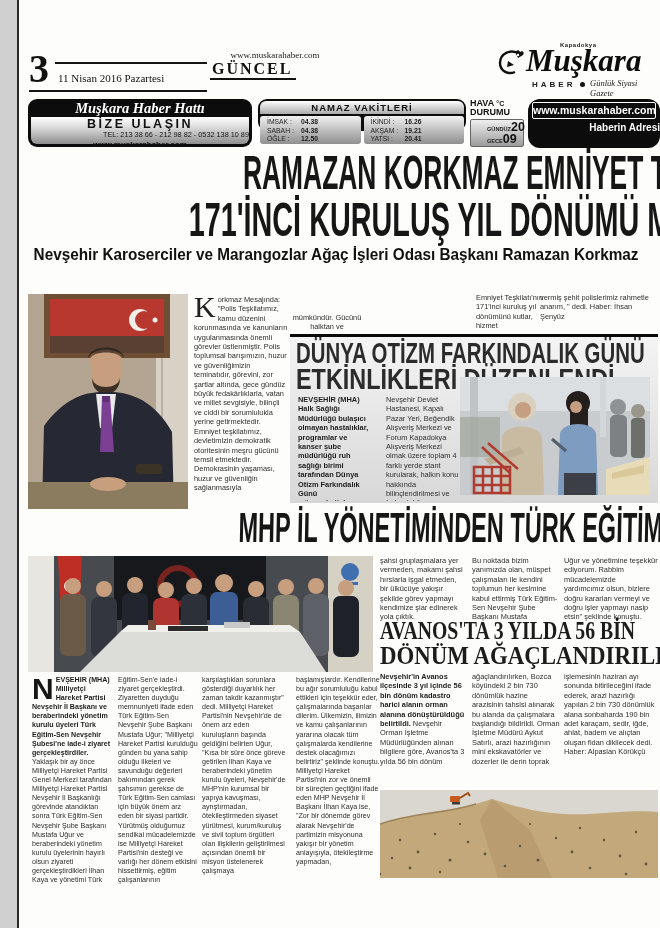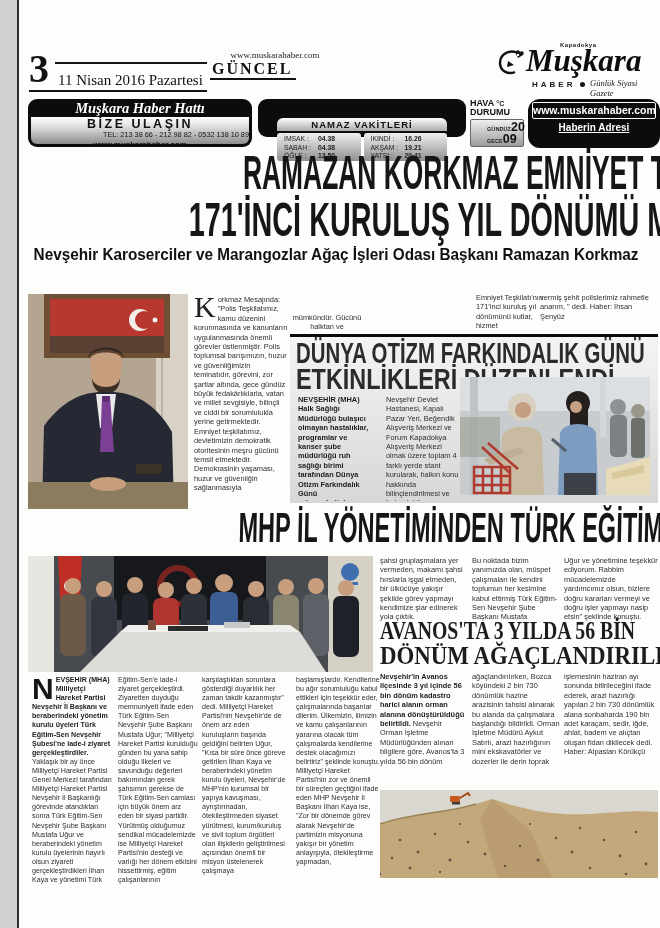--- a/index.html
+++ b/index.html
@@ -2,21 +2,21 @@
 <html><head>
 <meta charset="utf-8">
 <style>
   html,body{margin:0;padding:0;background:#e9e9e9;}
   #page{position:relative;width:660px;height:928px;background:#fdfdfc;overflow:hidden;
         font-family:"Liberation Sans",sans-serif;color:#2c2c2c;}
   .abs{position:absolute;}
   .rule{background:#151515;}
   
   .pageno{font-family:"Liberation Serif",serif;font-size:40px;font-weight:bold;color:#111;line-height:40px;}
-  .pdate{font-family:"Liberation Serif",serif;font-size:15px;color:#111;}
+  .pdate{font-family:"Liberation Serif",serif;font-size:11px;color:#111;}
   .curl{font-family:"Liberation Serif",serif;font-size:9px;color:#222;text-align:center;}
   .guncel{font-family:"Liberation Serif",serif;font-weight:bold;font-size:16px;letter-spacing:2px;color:#111;
           border-bottom:2.5px solid #111;padding:0 4px 1px 2px;}
   .guncel::first-letter{font-size:27px;}
   
   .brand{font-family:"Liberation Serif",serif;font-style:italic;font-weight:bold;font-size:31px;color:#0d0d0d;line-height:30px;}
   .brand-region{font-size:6px;font-weight:bold;color:#222;letter-spacing:.5px;}
   .brand-sub{font-size:8px;font-weight:bold;letter-spacing:3px;color:#1a1a1a;}
   .brand-tag{font-family:"Liberation Serif",serif;font-style:italic;font-size:8.5px;color:#1a1a1a;}
   
@@ -35,21 +35,21 @@
   .pt-label{width:30px;}
   .pt-label::after{content:" :";}
   .pt-val{font-weight:bold;margin-left:4px;}
   .wx-t1{font-size:9px;font-weight:900;color:#111;line-height:9px;}
   .wx-panel{background:linear-gradient(180deg,#efefef,#9b9b9b);border:1px solid #666;border-radius:2px;padding:1px 16px;}
   .wx-row{display:flex;justify-content:space-between;align-items:baseline;}
   .wx-label{font-size:5.6px;font-weight:bold;color:#222;}
   .wx-val{font-size:12.5px;font-weight:bold;color:#111;line-height:12px;}
   .b4-url{border:1.5px solid #fff;border-radius:2px;margin:3px 4px 2px 4px;color:#fff;
           font-size:10.5px;font-weight:900;text-align:center;line-height:15px;}
-  .b4-label{color:#fff;font-size:10px;font-weight:bold;text-align:center;line-height:13px;text-decoration:underline;}
+  .b4-label{color:#fff;font-size:10px;font-weight:bold;text-align:right;line-height:13px;}
   
   .hlwrap{left:0;width:660px;text-align:center;}
   .cond{display:inline-block;white-space:nowrap;font-weight:900;color:#161616;}
   .hl1{font-size:48px;transform:scaleX(.55);line-height:46px;}
   .hl2{font-size:48px;transform:scaleX(.60);line-height:46px;}
   .sub{font-size:17px;font-weight:bold;color:#111;transform:scaleX(.9);line-height:20px;}
   .mhp-hl{font-size:42px;transform:scaleX(.56) skewX(-2deg);line-height:44px;}
   .ot-hl{font-size:30px;color:#2b2b2b;transform:scaleX(.68);transform-origin:left top;line-height:27px;}
   .ot-hl2{transform:scaleX(.78);}
   .av-hl{font-family:"Liberation Serif",serif;font-weight:bold;font-size:26px;color:#1c1c1c;
@@ -97,21 +97,21 @@
 
   <div class="abs blackbox" style="left:28px;top:99px;width:224px;height:48px;">
     <div class="b1-title">Muşkara Haber Hattı</div>
     <div class="b1-grad">
       <div class="b1-cta">BİZE ULAŞIN</div>
       <div class="b1-tel">TEL: 213 38 66 - 212 98 82 - 0532 138 10 89</div>
       <div class="b1-url">www.muskarahaber.com</div>
     </div>
   </div>
 
-  <div class="abs blackbox" style="left:258px;top:99px;width:208px;height:32px;padding:19px;box-sizing:border-box;">
+  <div class="abs blackbox" style="left:258px;top:99px;width:208px;height:32px;padding:2px;box-sizing:border-box;">
     <div class="pt-head">NAMAZ VAKİTLERİ</div>
     <div style="display:flex;gap:3px;margin-top:2px;">
       <div class="pt-panel" style="flex:1;">
         <div class="pt-row">
             <span class="pt-label">İMSAK</span>
             <span class="pt-val">04.38</span>
           </div>
         <div class="pt-row">
             <span class="pt-label">SABAH</span>
             <span class="pt-val">04.38</span>

